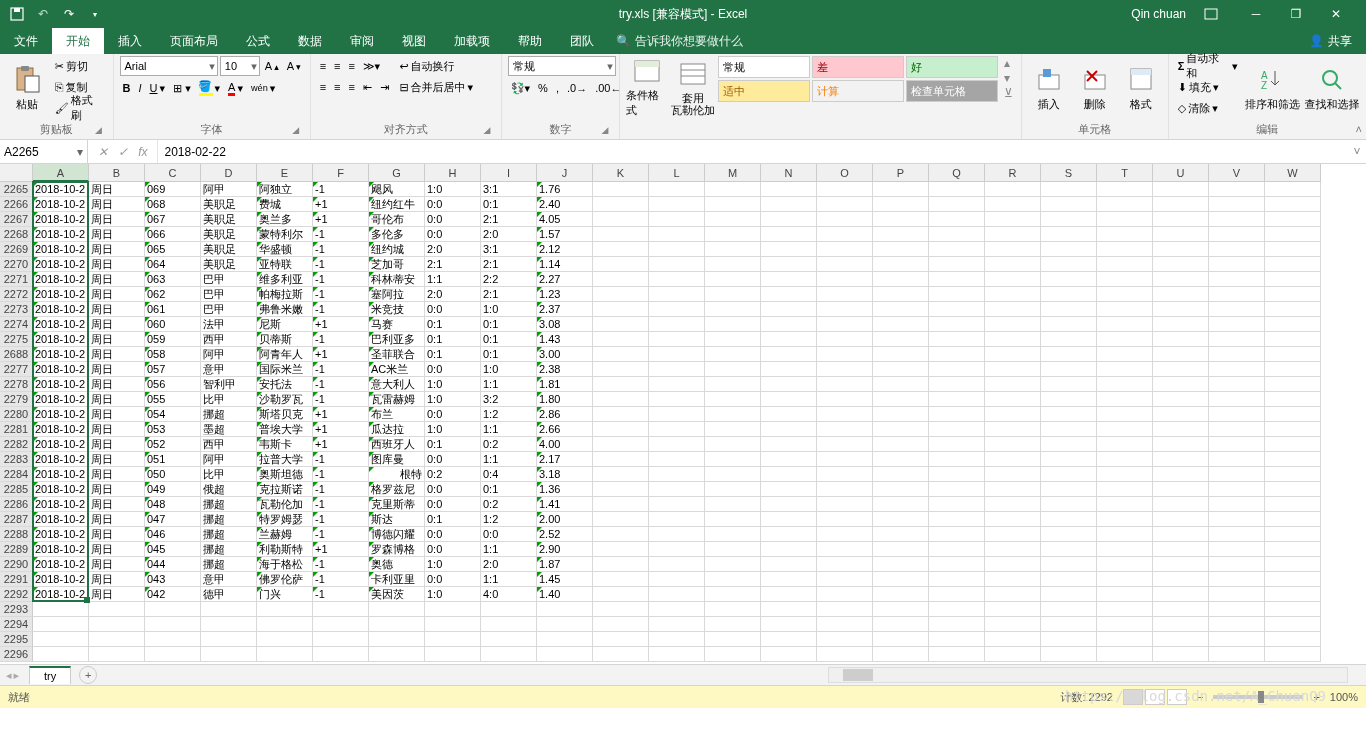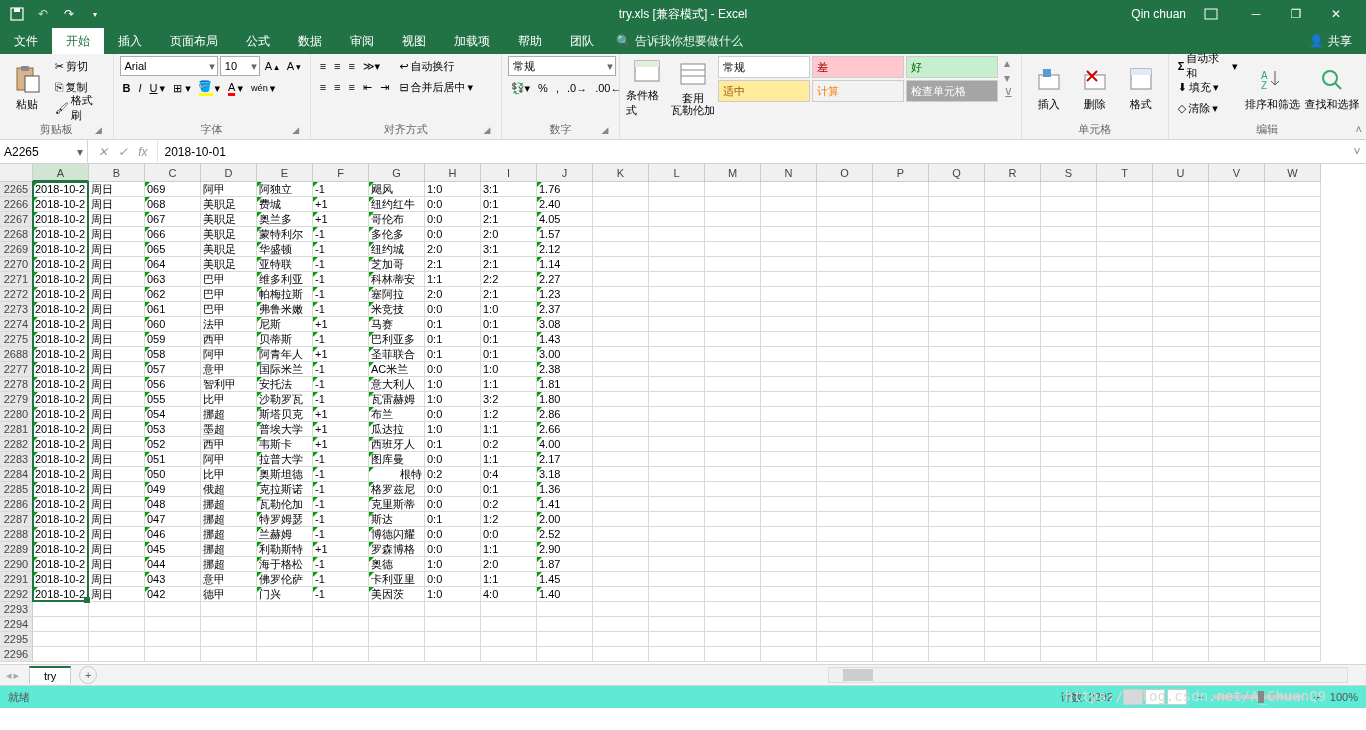--- a/index.html
+++ b/index.html
@@ -65,21 +65,21 @@
 
 .sheetbar { height: 21px; display: flex; align-items: center; border-bottom: 1px solid #d4d4d4; background: #f3f3f3; font-size: 11px; position: relative; }
 .sheet-nav { display: flex; gap: 2px; padding: 0 6px; color: #aaa; }
 .sheet-nav span { cursor: pointer; }
 .sheet-tab { background: #fff; border: 1px solid #ccc; border-bottom: none; padding: 2px 14px; margin-left: 4px; border-top: 2px solid #217346; }
 .sheet-add { width: 18px; height: 18px; border: 1px solid #ccc; border-radius: 50%; display: flex; align-items: center; justify-content: center; margin-left: 8px; cursor: pointer; color: #666; }
 .hscroll { position: absolute; right: 18px; width: 520px; height: 16px; background: #f0f0f0; border: 1px solid #ddd; }
 .hscroll-thumb { position: absolute; left: 14px; width: 30px; top: 1px; bottom: 1px; background: #cdcdcd; }
 
 
-.statusbar { height: 22px; background: #5eead4; display: flex; align-items: center; font-size: 11px; color: #555; padding: 0 8px; }
+.statusbar { height: 22px; background: #fef9c3; display: flex; align-items: center; font-size: 11px; color: #555; padding: 0 8px; }
 .status-right { margin-left: auto; display: flex; align-items: center; gap: 10px; }
 .viewbtn { width: 20px; height: 16px; border: 1px solid #ccc; cursor: pointer; background: #fff; }
 .viewbtn.active { background: #d8d8d8; }
 .zoom-slider { width: 90px; height: 4px; background: #ccc; position: relative; }
 .zoom-handle { position: absolute; left: 50%; top: -4px; width: 6px; height: 12px; background: #888; }
 
 .watermark { position: absolute; right: 40px; bottom: 26px; color: #d9d9d9; font-size: 14px; font-family: monospace; pointer-events: none; }
 
 svg { display: block; }
 </style>
@@ -342,21 +342,21 @@
 <div class="fbar">
   <div class="namebox">
       <span>A2265</span>
       <span class="dd">▾</span>
     </div>
   <div class="fx-btns">
     <span class="fx-btn">✕</span>
     <span class="fx-btn">✓</span>
     <span class="fx-btn">fx</span>
   </div>
-  <div class="formula-input">2018-10-01</div>
+  <div class="formula-input">2018-02-22</div>
   <div class="fbar-expand">˅</div>
 </div>
 
 <div class="grid-wrap">
   <div class="corner"></div>
   <div class="col-headers" id="col-headers">
       <div class="col-h sel" style="width: 56px;">A</div>
       <div class="col-h" style="width: 56px;">B</div>
       <div class="col-h" style="width: 56px;">C</div>
       <div class="col-h" style="width: 56px;">D</div>

